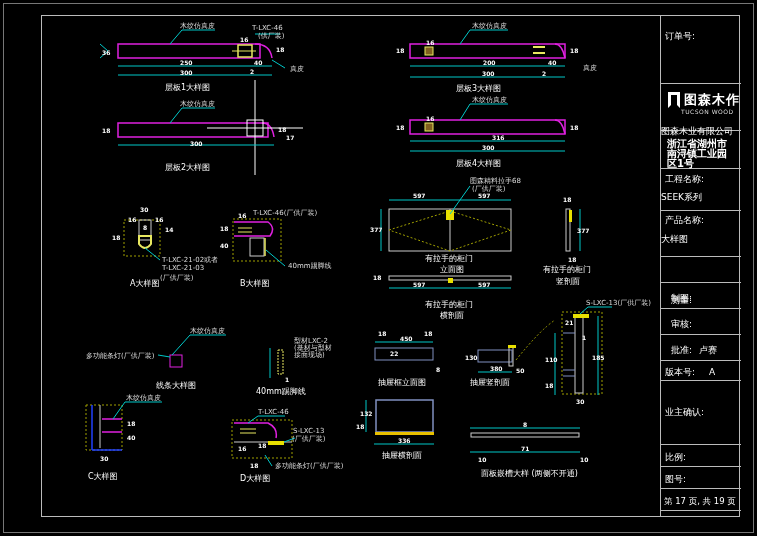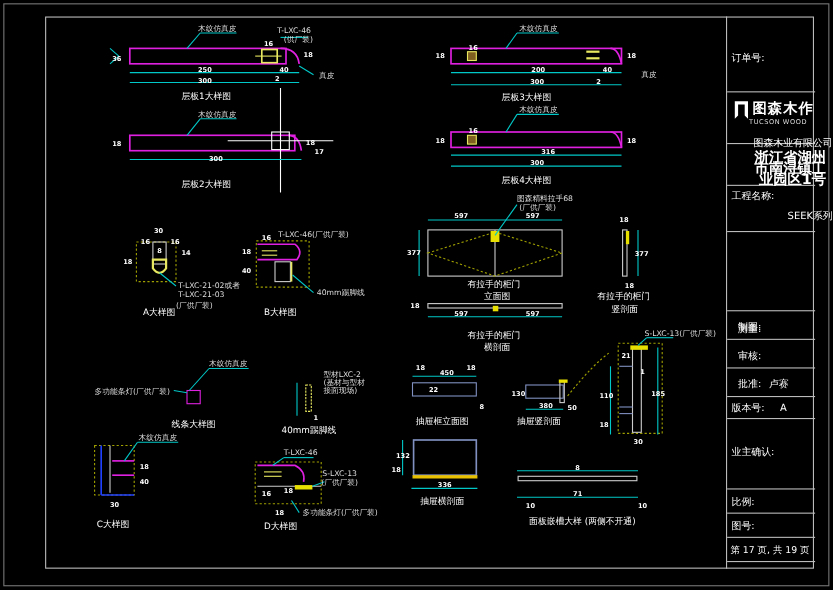--- a/index.html
+++ b/index.html
@@ -2,21 +2,21 @@
 <html><head>
 <meta charset="utf-8">
 <style>
   html,body{margin:0;padding:0;background:#000;}
   body{width:757px;height:536px;position:relative;overflow:hidden;font-family:"DejaVu Sans",sans-serif;color:#fff;}
   .outer-frame{position:absolute;left:3px;top:3px;width:751px;height:530px;border:1px solid #777;box-sizing:border-box;}
   .inner-frame{position:absolute;left:41px;top:15px;width:699px;height:502px;border:1px solid #bbb;box-sizing:border-box;}
   .tb{position:absolute;left:660px;top:15px;width:80px;height:502px;border-left:1px solid #bbb;box-sizing:border-box;}
   .tb-cell{position:absolute;left:0;width:80px;border-bottom:1px solid #bbb;box-sizing:border-box;font-size:9px;line-height:12px;}
   .tb-label{position:absolute;left:4px;}
-  .tb-val{position:absolute;left:16px;width:80px;text-align:right;}
+  .tb-val{position:absolute;left:0;width:80px;text-align:left;}
   .logo{position:absolute;left:6px;top:7px;display:flex;align-items:center;}
   .logo-mark{width:14px;height:18px;position:relative;}
   .logo-text{font-size:13px;font-weight:bold;margin-left:3px;letter-spacing:1px;}
   .logo-sub{position:absolute;left:20px;top:22px;font-size:6px;letter-spacing:.5px;color:#ddd;}
   svg text{font-family:"DejaVu Sans",sans-serif;}
   .cap{fill:#fff;font-size:8px;}
   .lbl{fill:#ddd;font-size:7px;}
   .dimt{fill:#fff;font-size:6px;font-weight:bold;}
 </style>
 </head>
@@ -299,42 +299,46 @@
     <text class="dimt" x="565" y="325">21</text>
     <text class="dimt" x="582" y="340">1</text>
     <text class="dimt" x="545" y="362">110</text>
     <text class="dimt" x="545" y="388">18</text>
     <text class="dimt" x="592" y="360">185</text>
     <text class="dimt" x="576" y="404">30</text>
   </g>
 </svg>
 
 <div class="tb">
-  <div class="tb-cell" style="top:0;height:195px;border-bottom:none;margin-top:17px;">
+  <div class="tb-cell" style="top:0;height:195px;border-bottom:none;">
     <span class="tb-label" style="top:15px;">订单号:</span>
   </div>
   <div class="tb-cell" style="top:68px;height:48px;border-top:1px solid #bbb;">
     <div class="logo">
       <div class="logo-mark">
         <svg width="14" height="18">
             <path d="M1 1 H13 V17 L10 14 V4 H4 V14 L1 17 Z" fill="#fff"></path>
           </svg>
       </div>
       <span class="logo-text">图森木作</span>
     </div>
     <span class="logo-sub">TUCSON WOOD</span>
   </div>
   <div class="tb-cell" style="top:102px;height:52px;">
     <span class="tb-val" style="top:8px;font-size:9px;">图森木业有限公司</span>
-    <span class="tb-val" style="top:22px;font-size:13px;font-weight:bold;line-height:10px;padding:0 6px;box-sizing:border-box;">浙江省湖州市南浔镇工业园区1号</span>
+    <span class="tb-val" style="top:22px;font-size:10px;font-weight:bold;line-height:10px;padding:0 6px;box-sizing:border-box;">浙江省湖州市南浔镇工业园区1号</span>
   </div>
   <div class="tb-cell" style="top:154px;height:42px;">
     <span class="tb-label" style="top:4px;">工程名称:</span>
     <span class="tb-val" style="top:22px;">SEEK系列</span>
   </div>
+  <div class="tb-cell" style="top:196px;height:46px;">
+    <span class="tb-label" style="top:3px;">产品名称:</span>
+    <span class="tb-val" style="top:22px;">大样图</span>
+  </div>
   <div class="tb-cell" style="top:242px;height:26px;">
     <span class="tb-label" style="top:9px;left:10px;margin-top:28px;">测量:</span>
   </div>
   <div class="tb-cell" style="top:268px;height:26px;">
     <span class="tb-label" style="top:9px;left:10px;">制图:</span>
   </div>
   <div class="tb-cell" style="top:294px;height:26px;">
     <span class="tb-label" style="top:9px;left:10px;">审核:</span>
   </div>
   <div class="tb-cell" style="top:320px;height:26px;">

